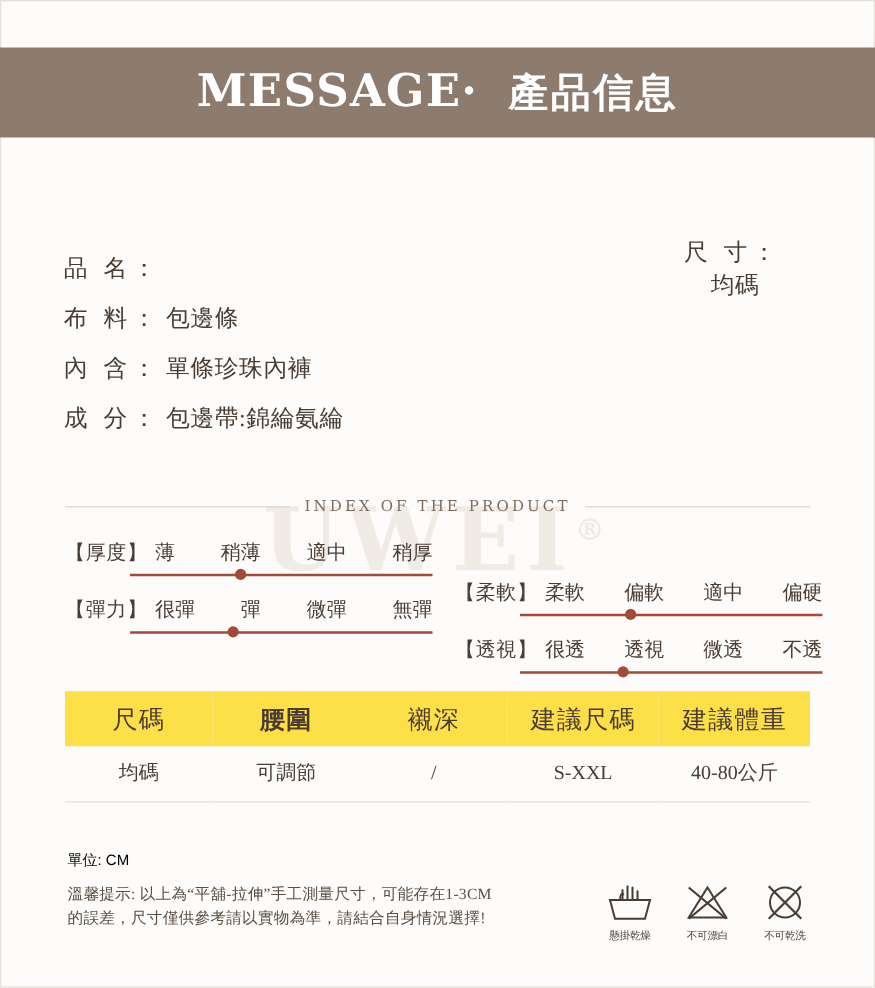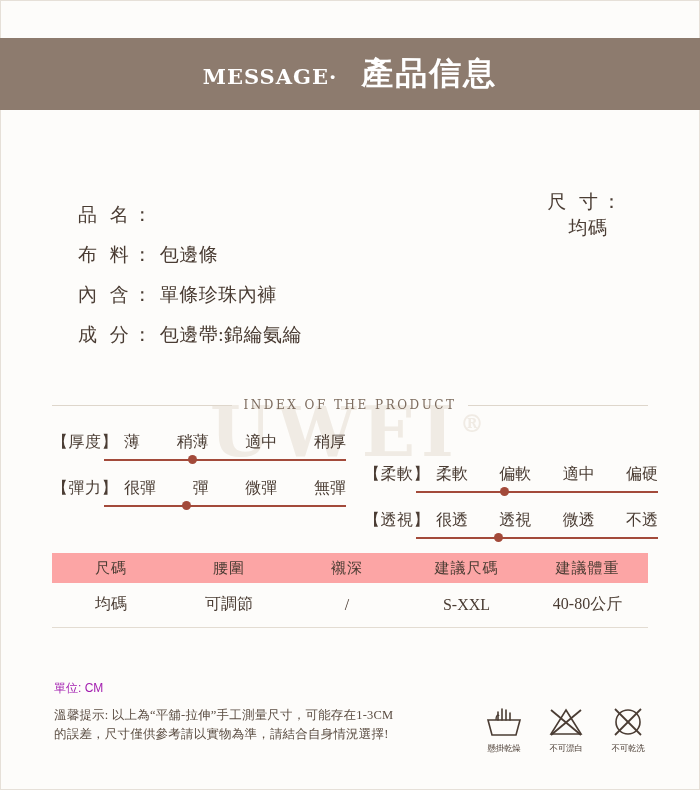--- a/index.html
+++ b/index.html
@@ -40,21 +40,21 @@
   .banner-title {
     color: #ffffff;
     font-size: 34px;
     letter-spacing: 1px;
     font-weight: bold;
     white-space: nowrap;
     font-family: "Liberation Serif", serif;
   }
   .banner-title .en {
     font-family: "DejaVu Serif", serif;
-    font-size: 21px;
+    font-size: 36px;
     letter-spacing: 1px;
   }
   .banner-title .cn {
     font-size: 32px;
     letter-spacing: 2px;
     margin-left: 24px;
   }
 
   
   .watermark {
@@ -84,21 +84,21 @@
     width: 700px;
     z-index: 2;
   }
   .spec-row {
     display: flex;
     height: 40px;
     align-items: center;
   }
   .spec-left {
     width: 400px;
-    padding-left: 78px;
+    padding-left: 51px;
     display: flex;
     align-items: center;
   }
   .spec-right {
     width: 300px;
     padding-left: 72px;
     display: flex;
     align-items: center;
     flex-direction: column;
   }
@@ -201,44 +201,44 @@
   
   .size-table {
     position: absolute;
     left: 52px;
     top: 553px;
     width: 596px;
     z-index: 2;
     border-collapse: collapse;
   }
   .size-table th {
-    background: #fca5a5;
-    font-size: 15px;
+    background: #fde047;
+    font-size: 20px;
     font-weight: normal;
     color: #4a3c33;
-    height: 30px;
+    height: 44px;
     text-align: center;
     letter-spacing: 1px;
   }
   .size-table td {
     height: 44px;
     text-align: center;
     font-size: 16px;
     color: #4a3c33;
     border-bottom: 1px solid #e3dcd2;
     font-family: "Liberation Serif", serif;
   }
 
   
   .unit-note {
     position: absolute;
     left: 54px;
     top: 680px;
     font-size: 12px;
-    color: #a21caf;
+    color: #000000;
     z-index: 2;
     font-family: "Liberation Sans", sans-serif;
   }
   .warm-note {
     position: absolute;
     left: 54px;
     top: 706px;
     width: 340px;
     font-size: 12.5px;
     line-height: 19px;
@@ -378,21 +378,21 @@
         <div class="scale-bar"></div>
         <div class="scale-dot" style="left:130px;"></div>
       </div>
     </div>
   </div>
 
   <table class="size-table">
     <thead>
       <tr>
         <th style="width:118px;">尺碼</th>
-        <th style="width:118px;">腰圍</th>
+        <th style="width:118px;font-weight:bold;">腰圍</th>
         <th style="width:118px;">襯深</th>
         <th style="width:121px;">建議尺碼</th>
         <th style="width:121px;">建議體重</th>
       </tr>
     </thead>
     <tbody>
       <tr>
         <td>均碼</td>
         <td>可調節</td>
         <td>/</td>

